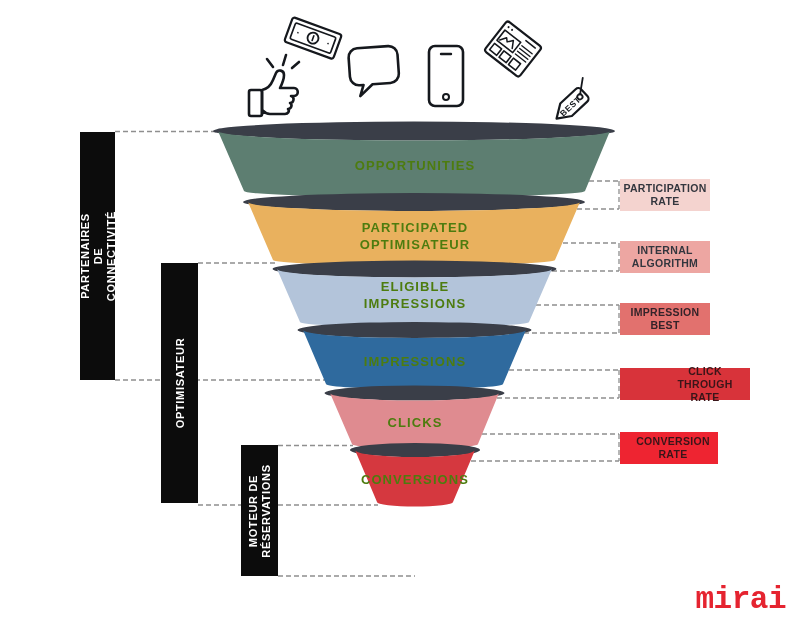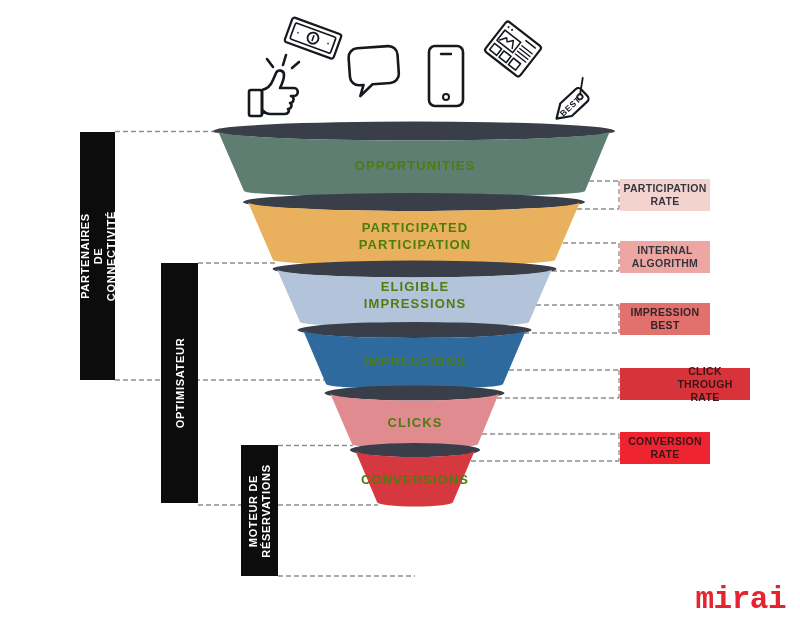--- a/index.html
+++ b/index.html
@@ -146,34 +146,34 @@
   <div class="vbar" style="left:161px;top:263px;width:37px;height:240px;">
     <span class="vtext">OPTIMISATEUR</span>
   </div>
   <div class="vbar" style="left:241px;top:445px;width:37px;height:131px;">
     <span class="vtext">MOTEUR DE
 RÉSERVATIONS</span>
   </div>
 
   <div class="stage-label" style="top:140px;height:51px;">OPPORTUNITIES</div>
   <div class="stage-label" style="top:211px;height:49px;">PARTICIPATED
-PARTICIPATION</div>
+OPTIMISATEUR</div>
   <div class="stage-label" style="top:277px;height:35px;">ELIGIBLE
 IMPRESSIONS</div>
   <div class="stage-label" style="top:338px;height:46px;">IMPRESSIONS</div>
   <div class="stage-label" style="top:400px;height:44px;">CLICKS</div>
   <div class="stage-label" style="top:457px;height:45px;">CONVERSIONS</div>
 
   <div class="rate" style="top: 179px; background: rgb(244, 211, 207); color: rgb(51, 54, 62);">PARTICIPATION
 RATE</div>
   <div class="rate" style="top: 241px; background: rgb(237, 166, 162); color: rgb(51, 54, 62);">INTERNAL
 ALGORITHM</div>
   <div class="rate" style="top: 303px; background: rgb(226, 113, 110); color: rgb(52, 35, 41);">IMPRESSION
 BEST</div>
   <div class="rate" style="top: 368px; background: rgb(216, 51, 58); color: rgb(58, 21, 25); padding-left: 40px;">CLICK THROUGH
 RATE</div>
-  <div class="rate" style="top: 432px; background: rgb(238, 36, 49); color: rgb(58, 21, 25);">CONVERSION
+  <div class="rate" style="top: 432px; background: rgb(238, 36, 49); color: rgb(58, 21, 25); padding-left: 8px;">CONVERSION
 RATE</div>
 
 
   <div class="logo">mirai</div>
 
 </div>
 
 </body></html>

